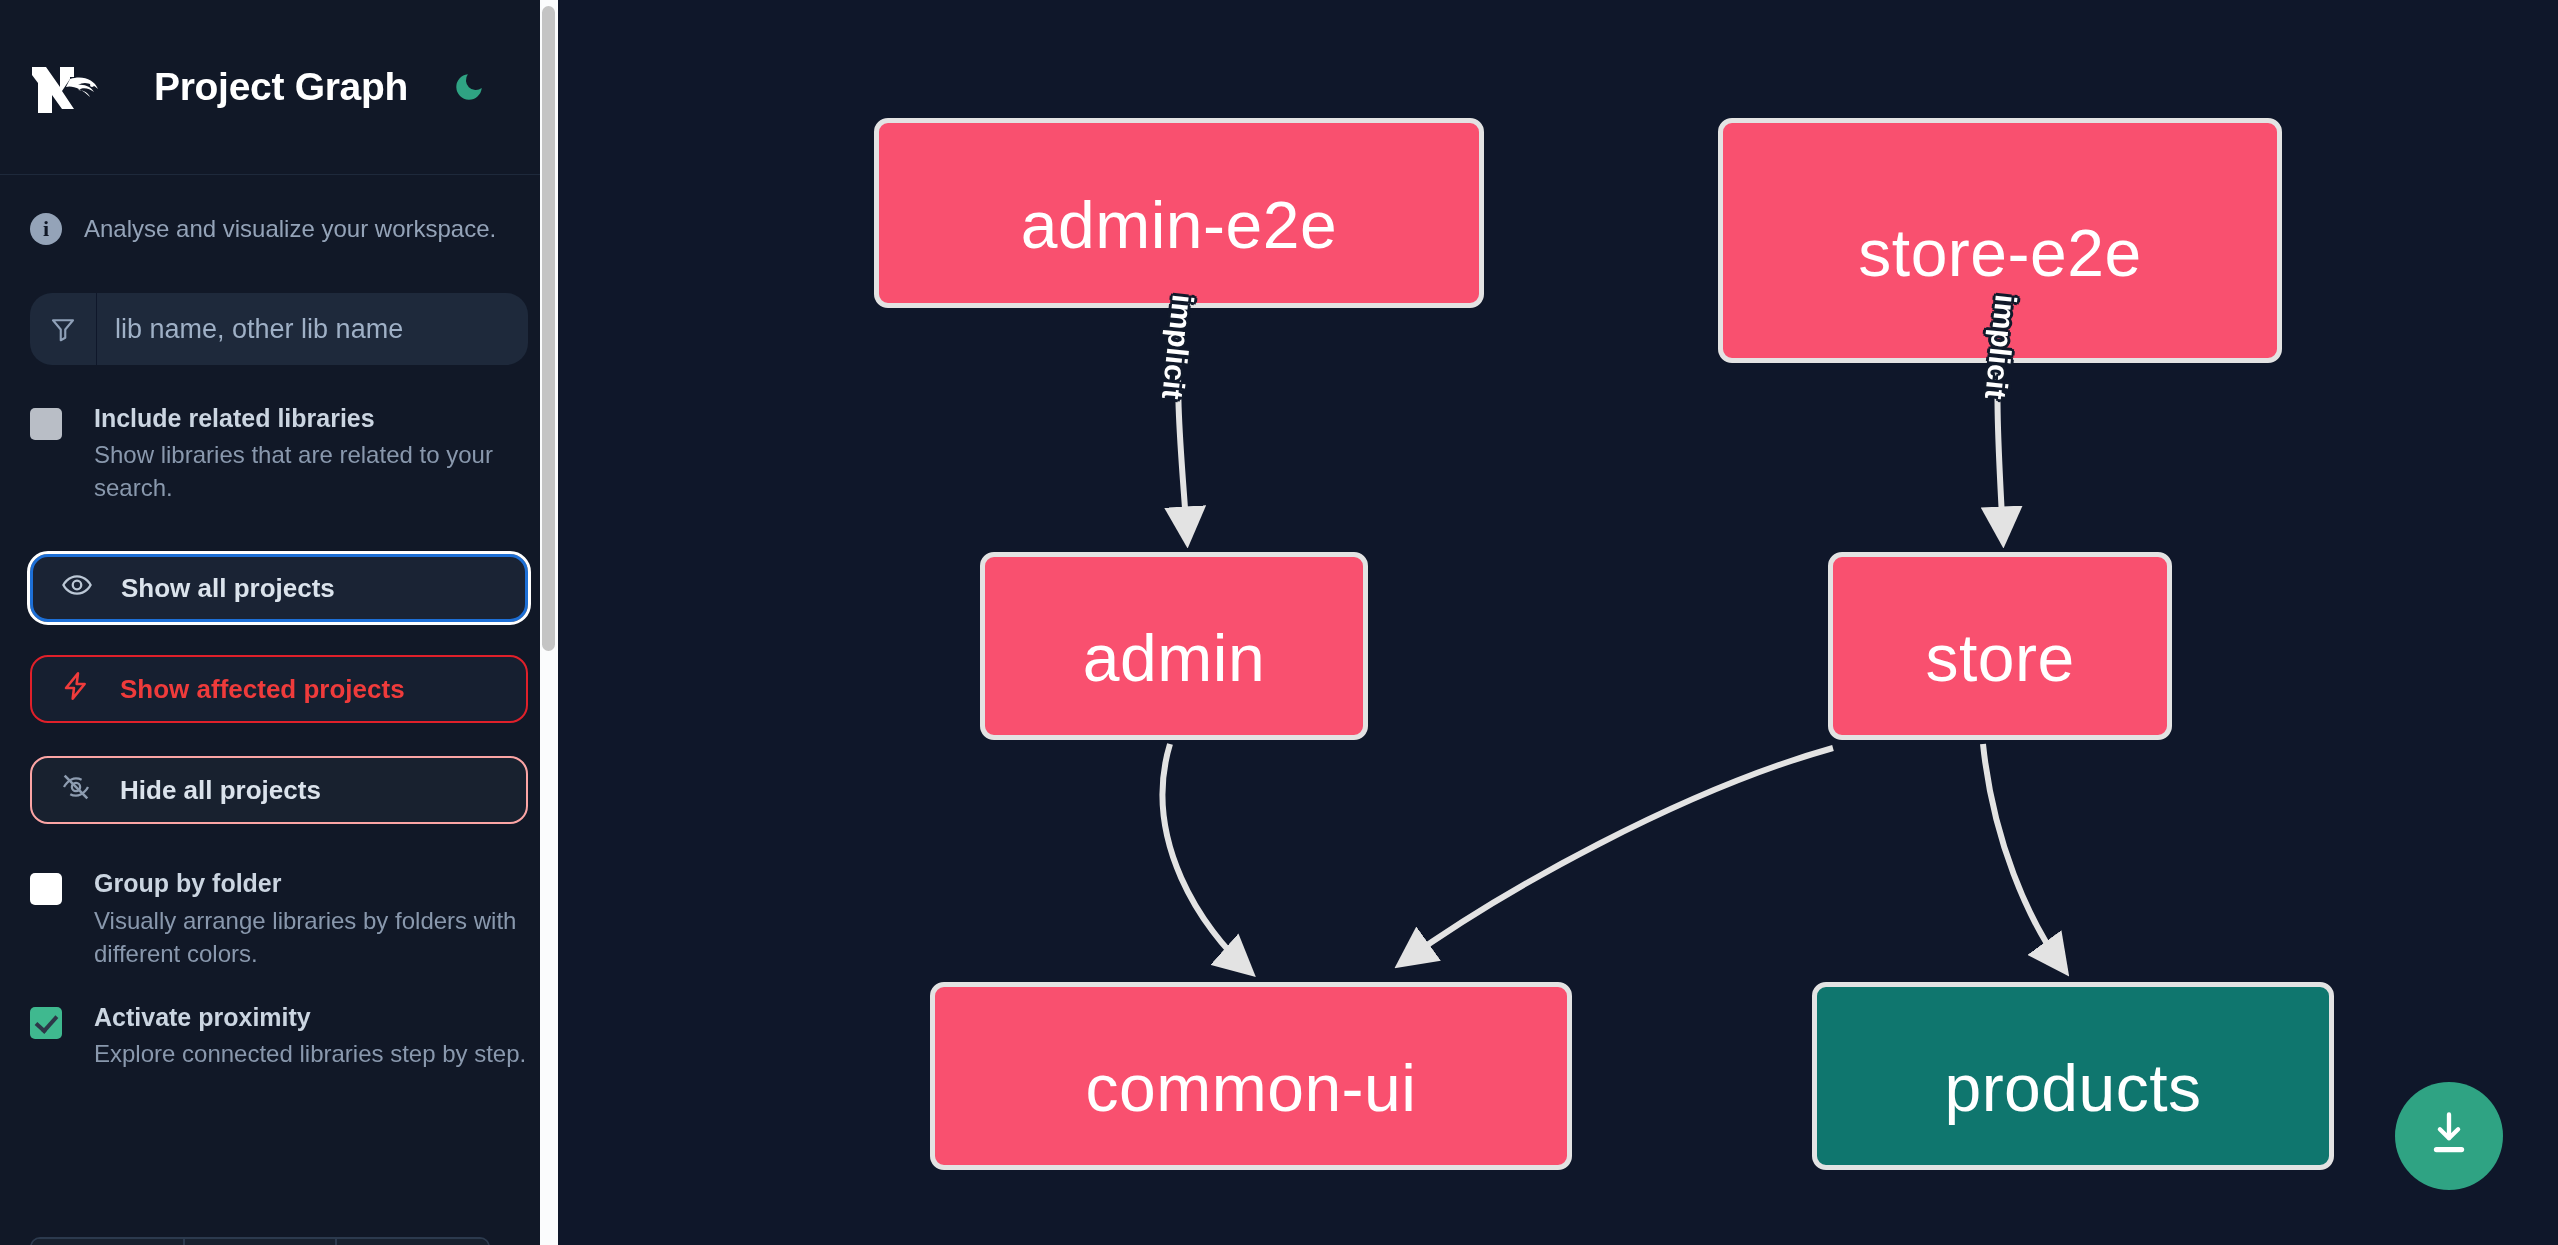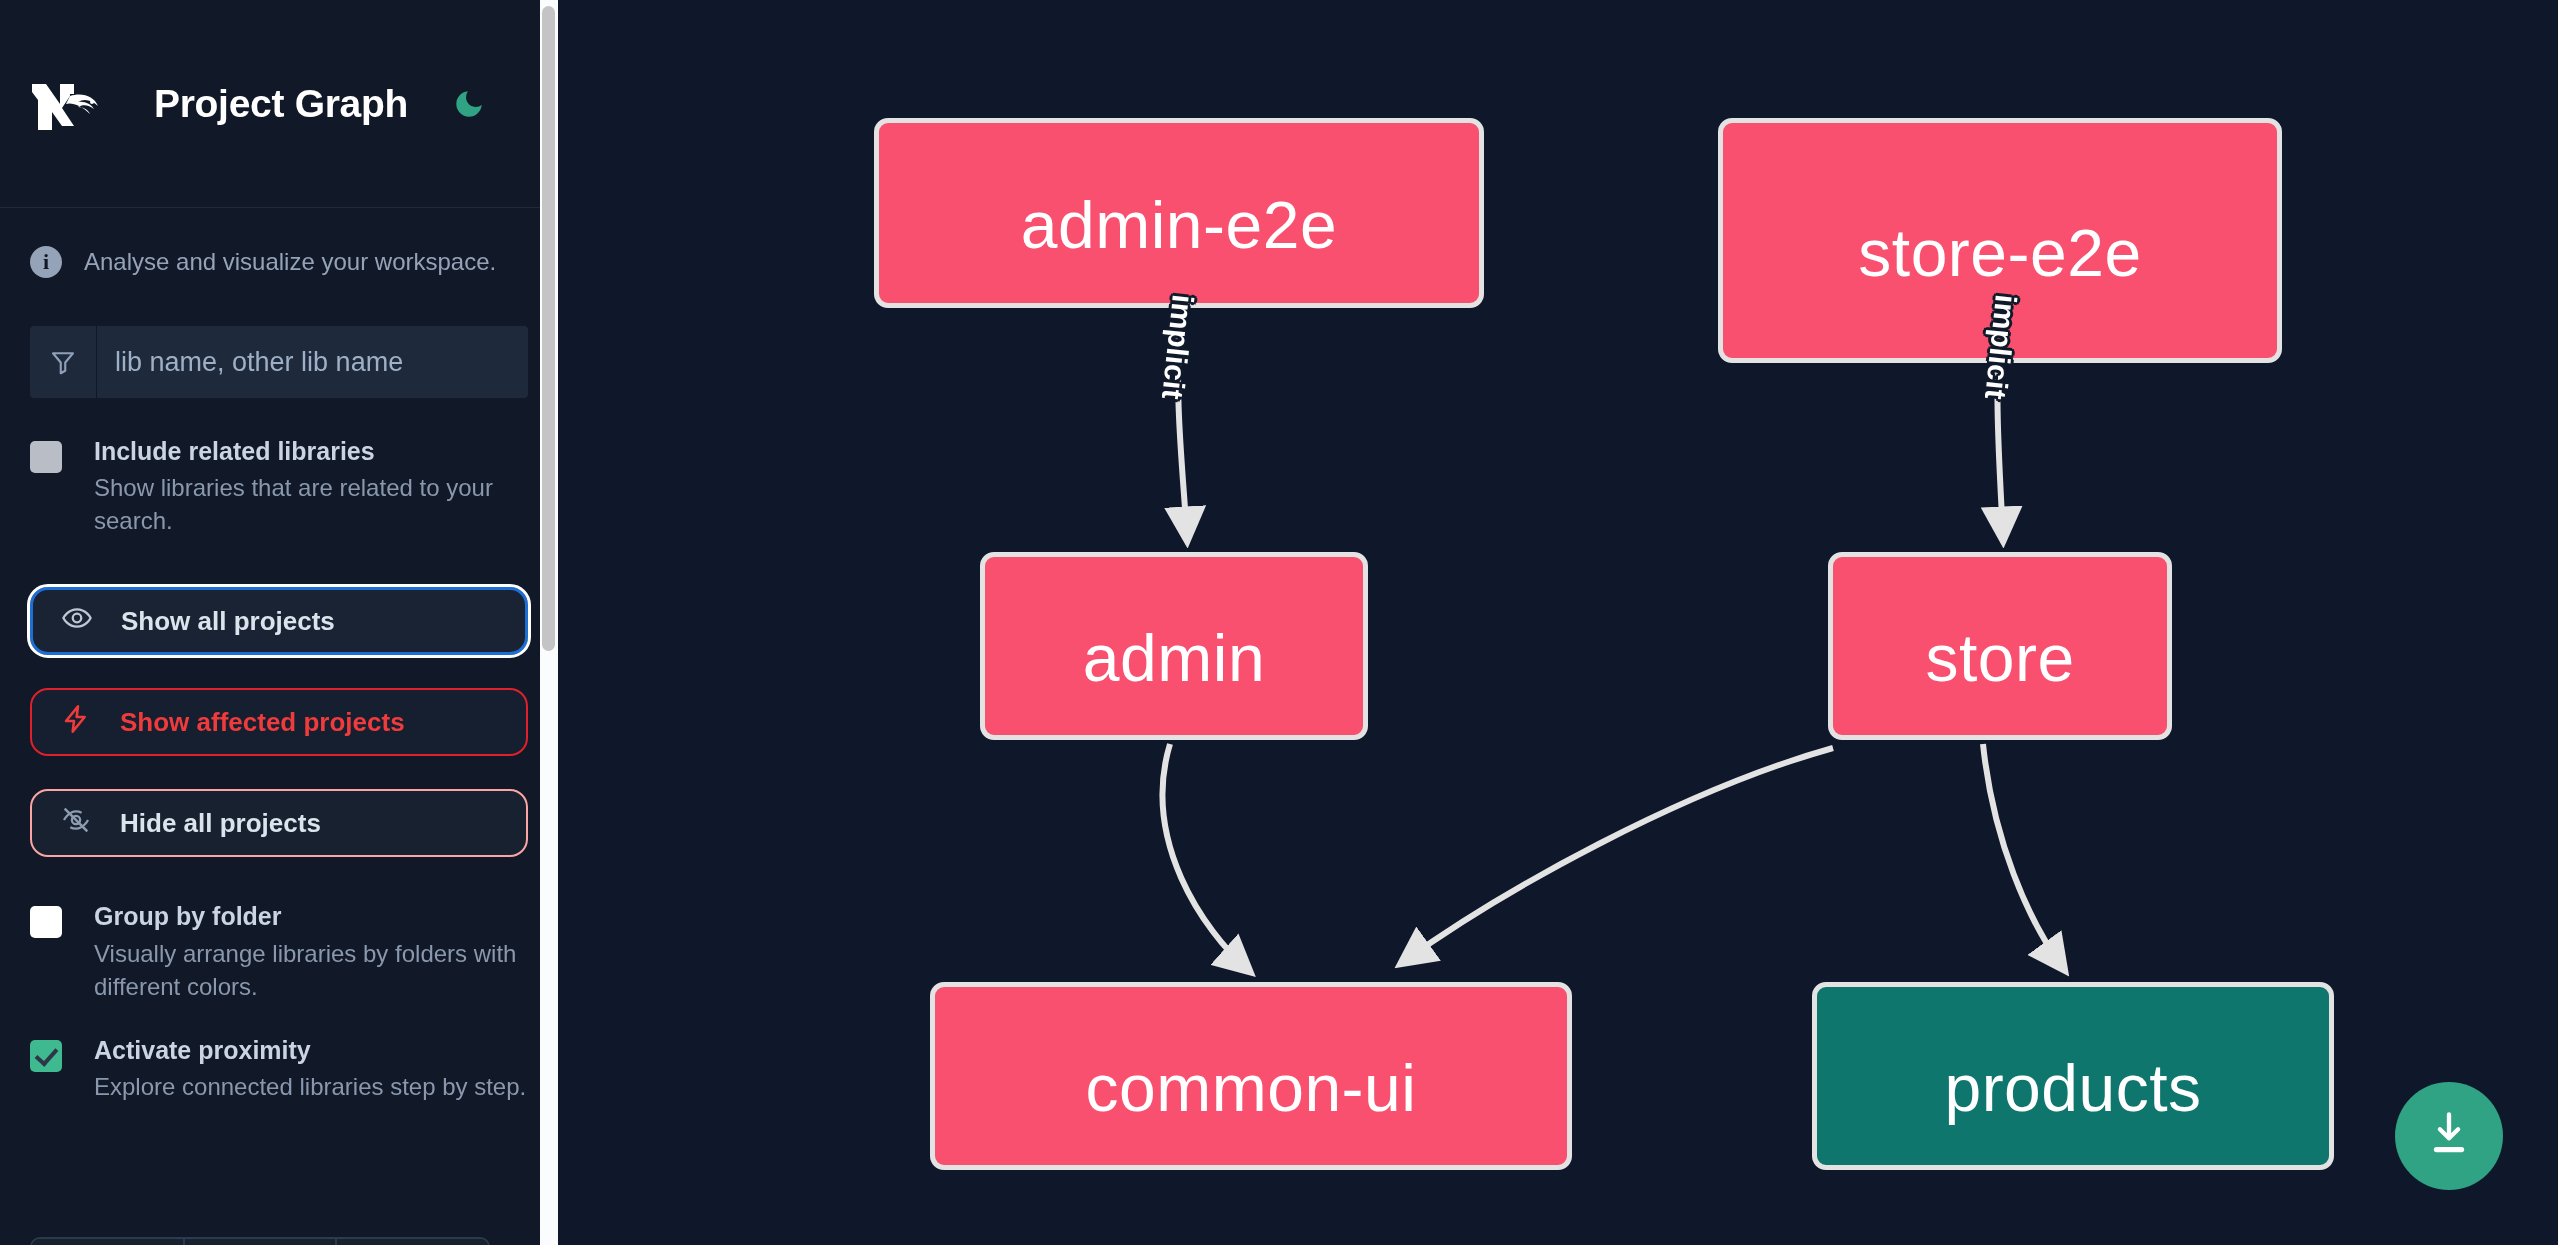--- a/index.html
+++ b/index.html
@@ -44,21 +44,21 @@
   }
   #sidebar-right-edge {
     position: absolute;
     left: 558px; top: 0;
     width: 5px; height: 1245px;
     background: #0f172a;
   }
 
   
   .sb-header {
-    height: 208px;
+    height: 175px;
     border-bottom: 1px solid #1e293b;
     display: flex;
     align-items: center;
     padding-left: 30px;
     box-sizing: border-box;
   }
   .nx-logo { width: 78px; height: 52px; flex: 0 0 auto; }
   .sb-title {
     font-size: 39px;
     font-weight: 700;
@@ -97,21 +97,21 @@
     flex: 0 0 auto;
   }
 
   
   .search-wrap {
     margin: 48px 30px 0 30px;
     height: 72px;
     display: flex;
     align-items: stretch;
     background: #1e293b;
-    border-radius: 4px;
+    border-radius: 22px;
     overflow: hidden;
   }
   .search-icon-box {
     width: 66px;
     display: flex; align-items: center; justify-content: center;
     border-right: 1px solid #0f172a;
     flex: 0 0 auto;
   }
   .search-input {
     flex: 1 1 auto;

